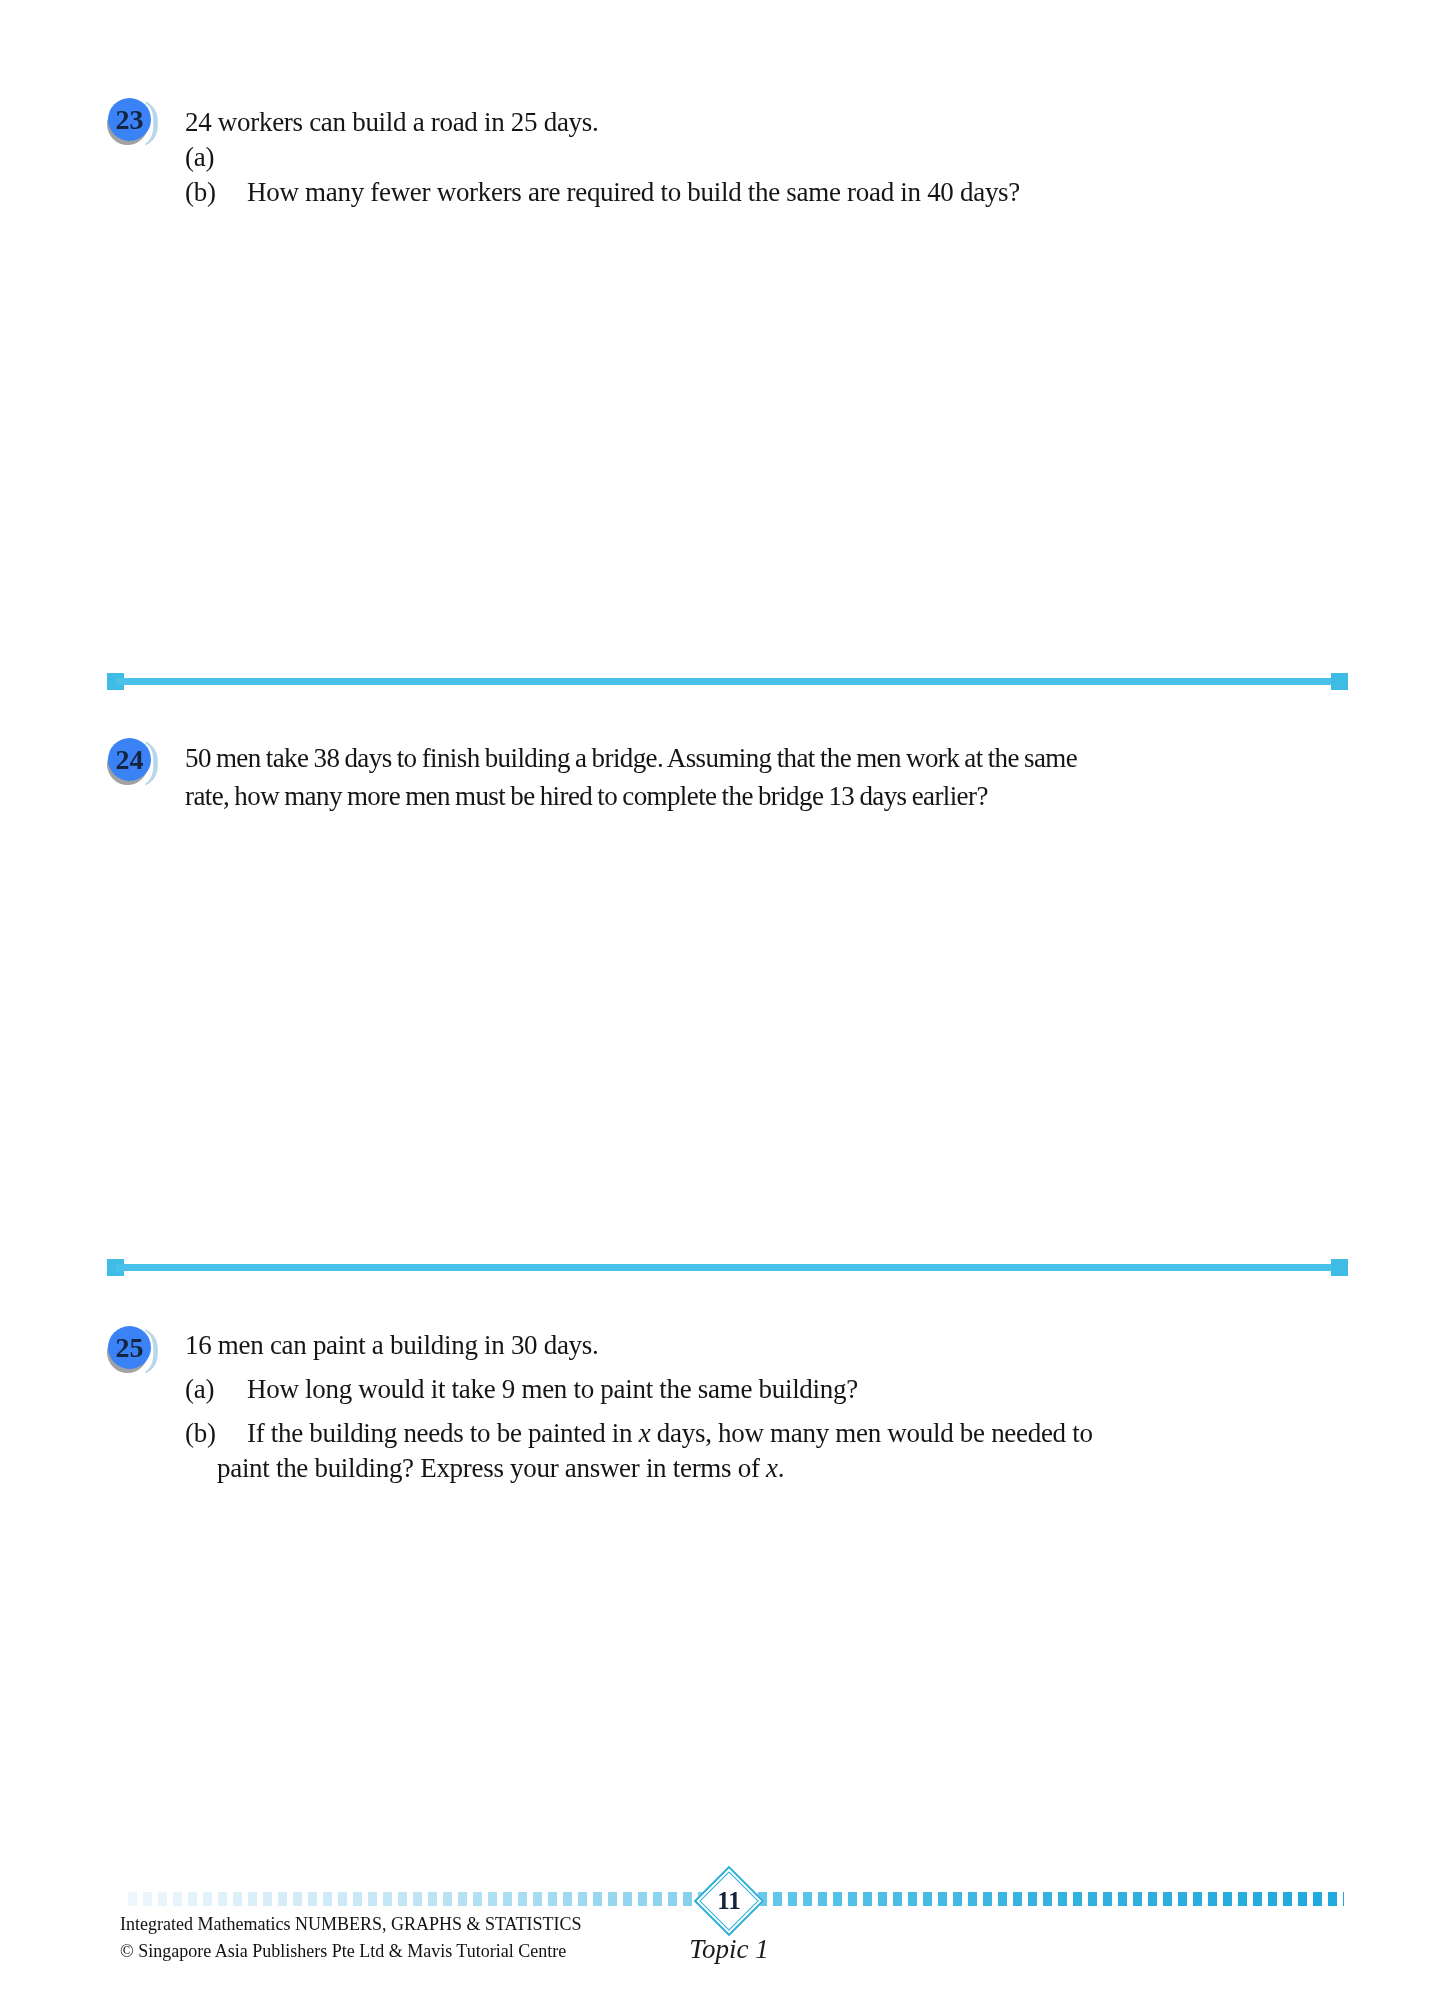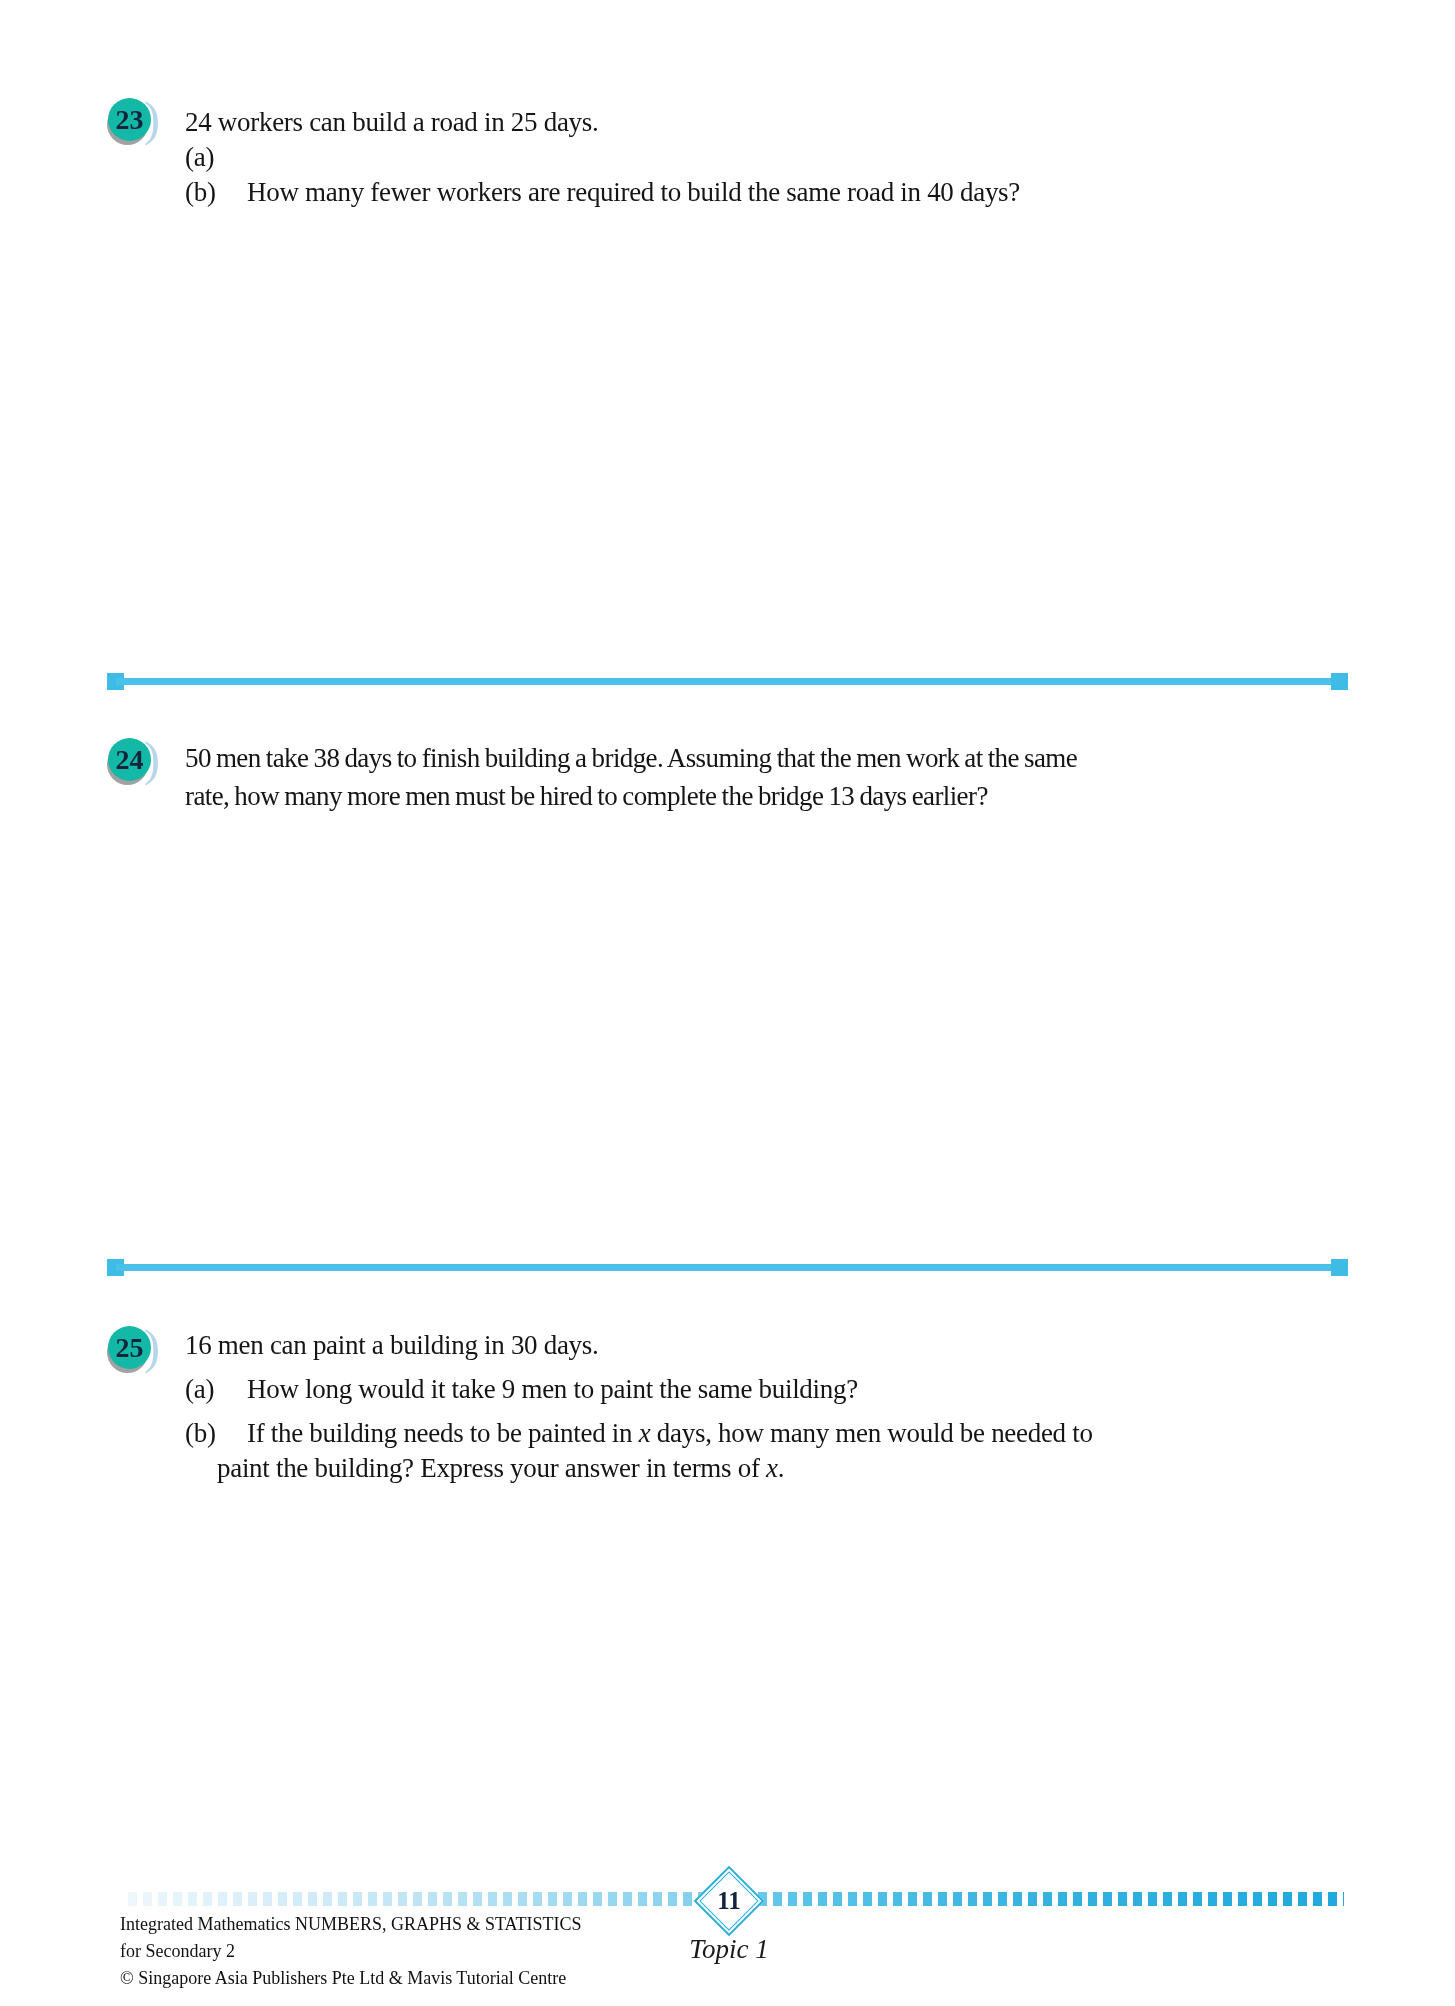--- a/index.html
+++ b/index.html
@@ -5,21 +5,21 @@
   html, body { margin:0; padding:0; background:#ffffff; }
   .page {
     position:relative; width:1455px; height:2006px; background:#ffffff;
     font-family:"Liberation Serif", serif; color:#151515; overflow:hidden;
   }
 
   
   .badge { position:absolute; width:60px; height:50px; }
   .badge-num {
     position:absolute; left:0; top:0; width:43px; height:43px; border-radius:50%;
-    background:#14b8a6; color:#14243d; font-weight:bold; font-size:28px;
+    background:#3b82f6; color:#14243d; font-weight:bold; font-size:28px;
     display:flex; align-items:center; justify-content:center;
     box-shadow:-2px 5px 0 -1px #a2a2a2; z-index:1;
   }
   .badge-paren {
     position:absolute; left:36px; top:-7px; font-size:48px; line-height:56px;
     color:#b6d6e9; z-index:0;
   }
 
   
   .q-body {
@@ -133,17 +133,16 @@
 
   <div class="diamond-wrap">
     <div class="diamond"></div>
     <div class="page-num">11</div>
   </div>
 
   <div class="topic">Topic 1</div>
 
   <div class="footer-left">
     <div>Integrated Mathematics NUMBERS, GRAPHS &amp; STATISTICS</div>
-    <div>for Secondary 2</div>
     <div>© Singapore Asia Publishers Pte Ltd &amp; Mavis Tutorial Centre</div>
   </div>
 
 </div>
 
 </body></html>

